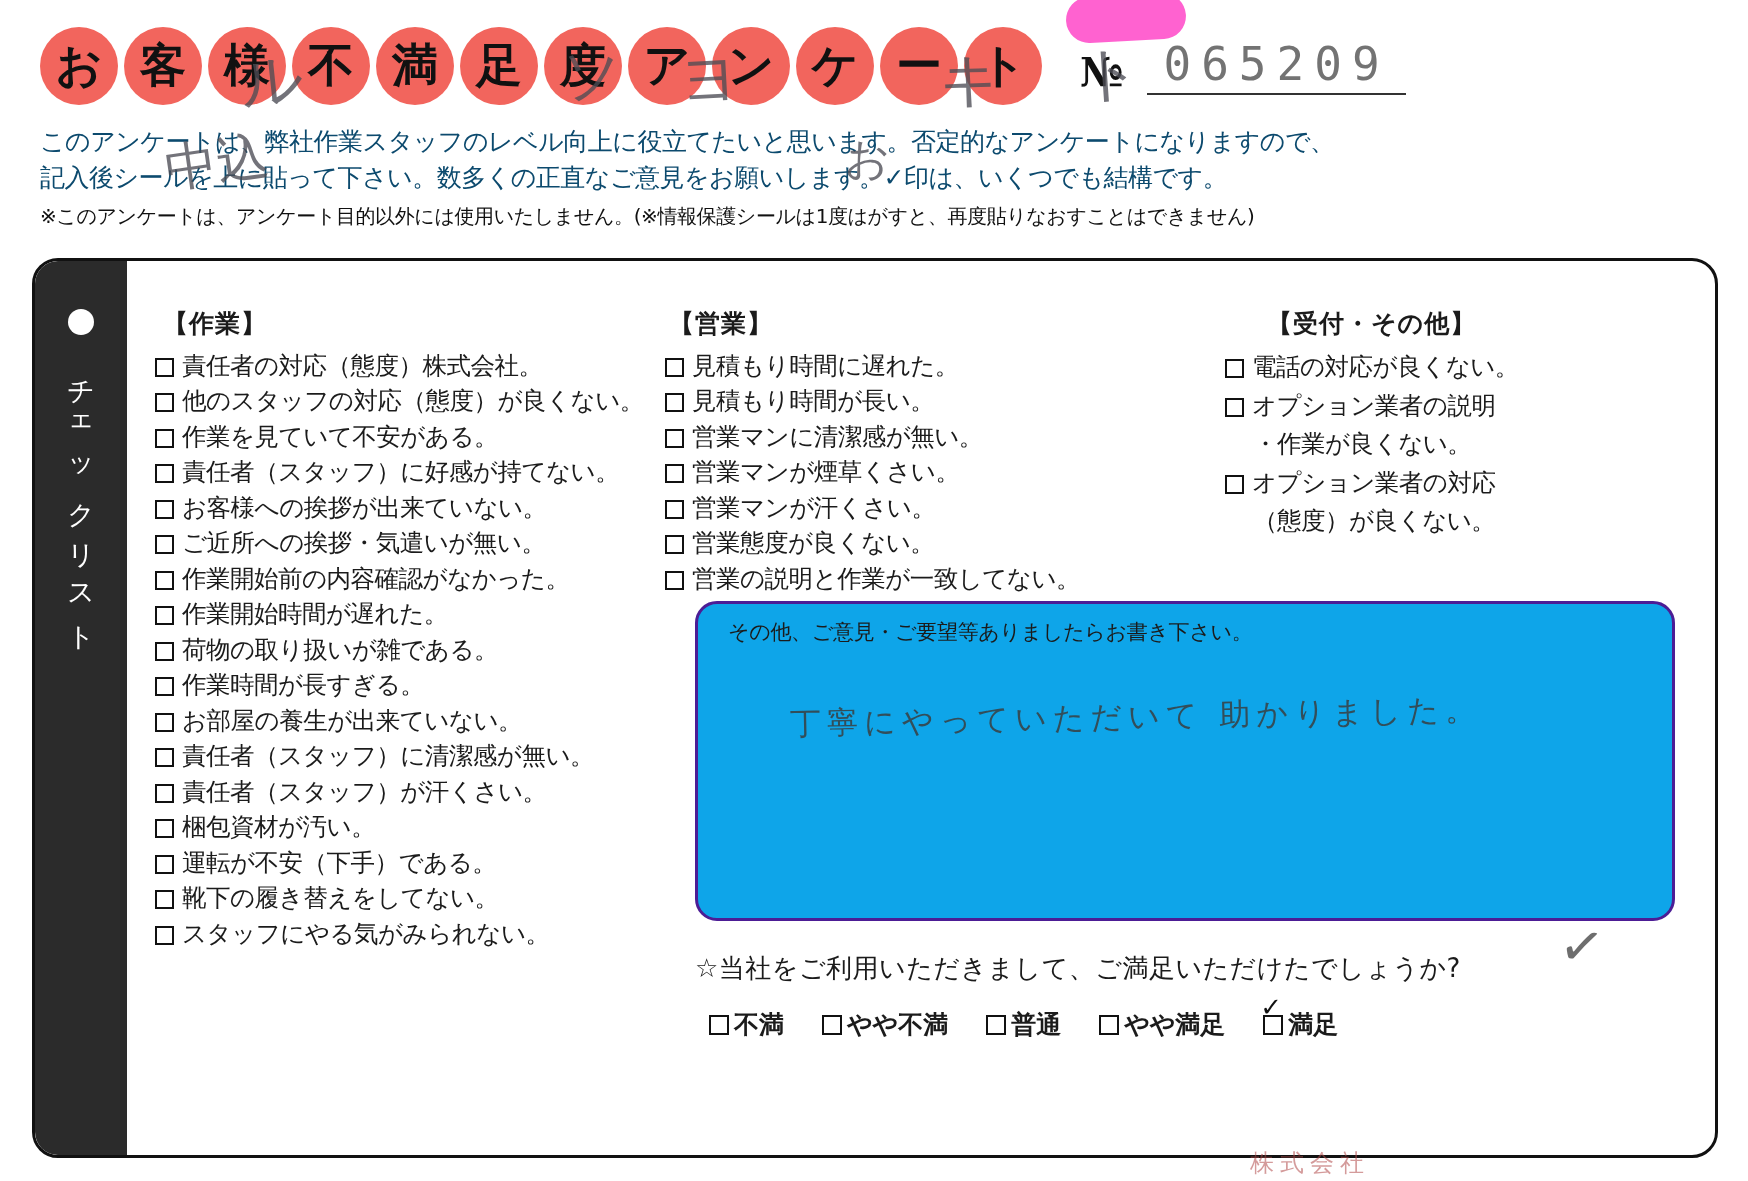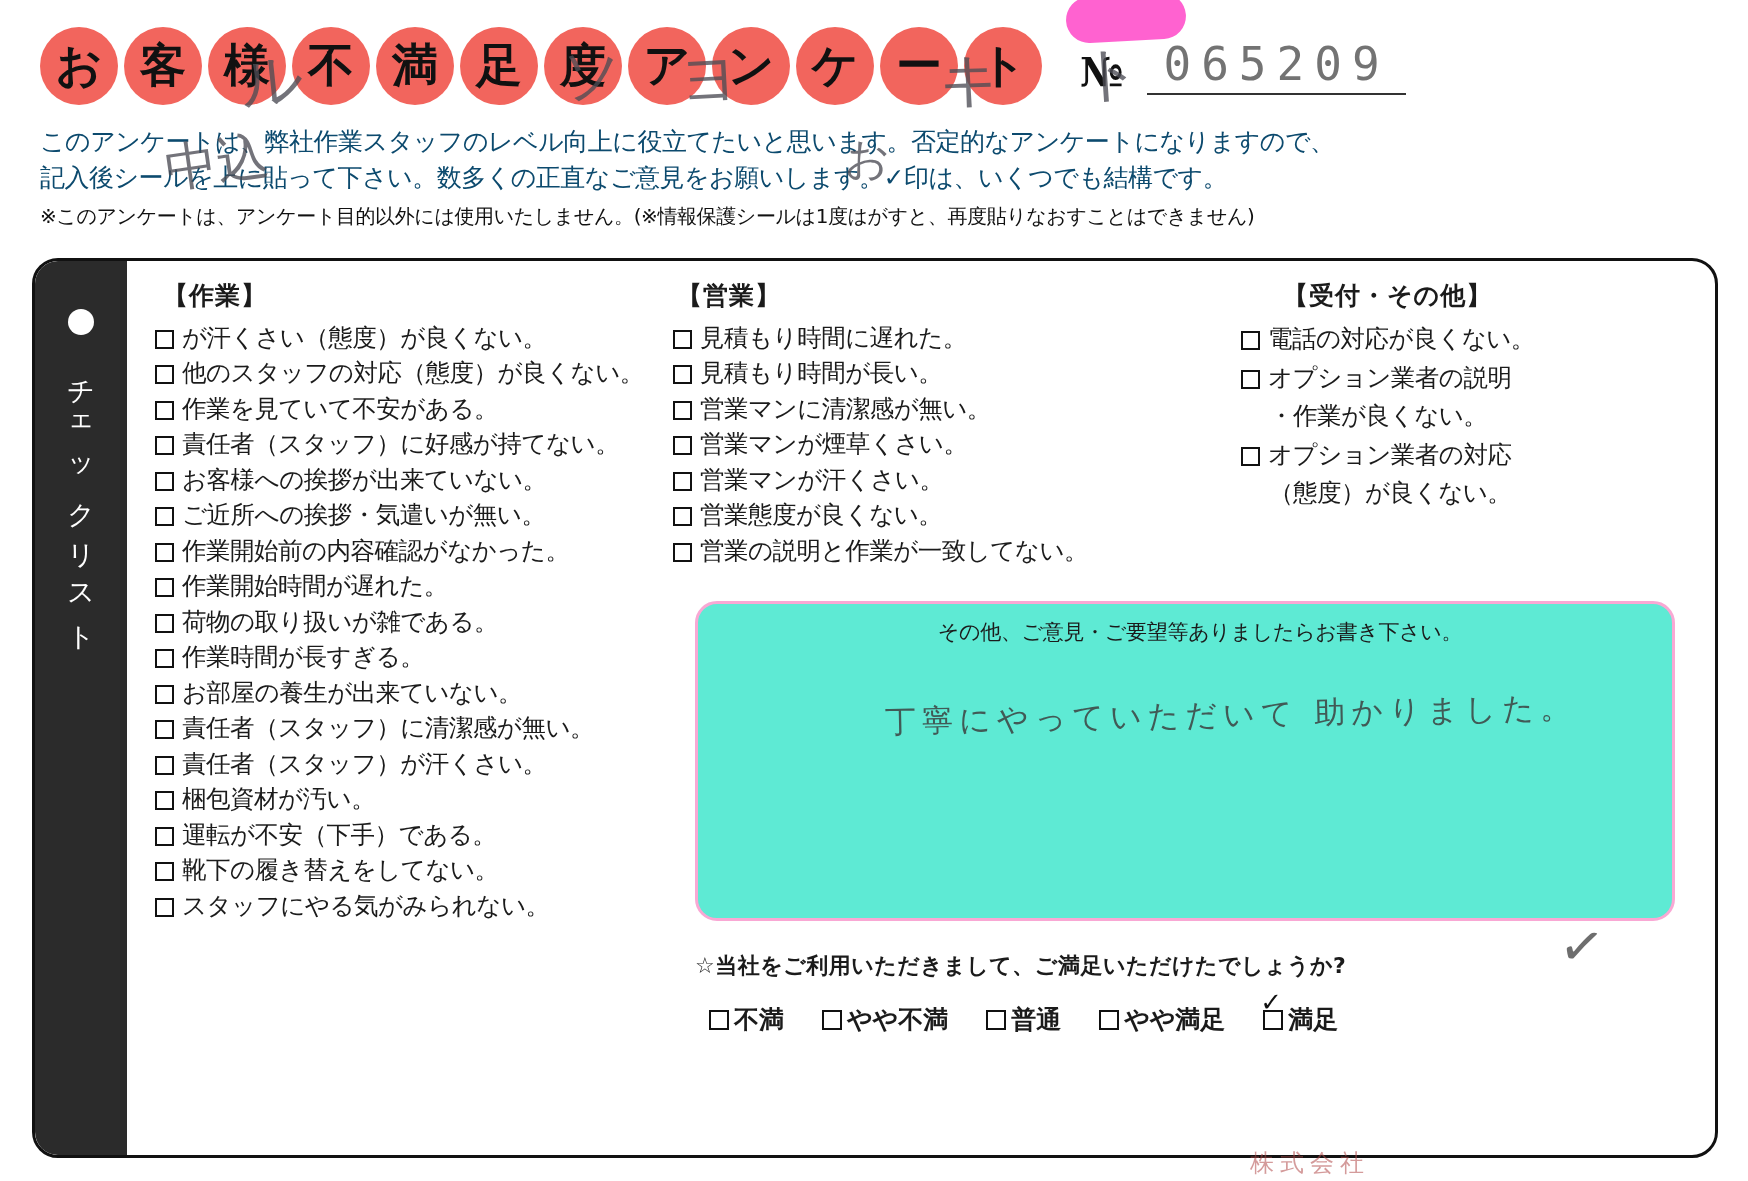--- a/index.html
+++ b/index.html
@@ -130,22 +130,23 @@
 
   .card-body {
     position: absolute;
     left: 92px; top: 0;
     right: 0; bottom: 0;
     padding: 14px 18px 10px 28px;
   }
 
   .cols {
     display: flex;
-    gap: 8px;
+    gap: 0;
     height: 100%;
+    margin-top: 28px;
   }
   .col-left { width: 510px; }
   .col-mid  { width: 560px; }
   .col-right{ width: 440px; }
 
   .grp-title {
     font-size: 25px;
     font-weight: bold;
     font-family: "DejaVu Sans", sans-serif;
     margin: 4px 0 8px 8px;
@@ -183,24 +184,23 @@
   }
 
   
   .col-right ul.checks li, .col-right .sub-line { padding-top: 7px; padding-bottom: 7px; }
 
   
   .comment-box {
     position: absolute;
     left: 660px; top: 340px;
     width: 980px; height: 320px;
-    border: 3px solid #f9a8d4;
+    border: 3px solid #4c1d95;
     border-radius: 22px;
-    background: #5eead4;
-    text-align: center;
+    background: #0ea5e9;
   }
   .comment-label {
     font-size: 21px;
     margin: 14px 0 0 30px;
     font-family: "DejaVu Sans", sans-serif;
     letter-spacing: -.3px;
   }
   .handwriting {
     font-family: "DejaVu Sans", sans-serif;
     font-size: 31px;
@@ -211,22 +211,22 @@
     opacity: .82;
   }
 
   
   .sat {
     position: absolute;
     left: 660px; top: 690px;
     width: 980px;
   }
   .sat-q {
-    font-size: 22px;
-    font-weight: bold;
+    font-size: 26px;
+    font-weight: normal;
     font-family: "DejaVu Sans", sans-serif;
     letter-spacing: .5px;
   }
   .sat-opts {
     display: flex;
     align-items: center;
     gap: 38px;
     margin-top: 22px;
     padding-left: 14px;
   }
@@ -339,21 +339,21 @@
   </div>
 
   <div class="card-body">
     <div class="cols">
 
       <div class="col-left">
         <div class="grp-title">【作業】</div>
         <ul class="checks">
           <li>
               <span class="box"></span>
-              <span>が汗くさい（態度）が良くない。</span>
+              <span>責任者の対応（態度）株式会社。</span>
             </li>
           <li>
               <span class="box"></span>
               <span>他のスタッフの対応（態度）が良くない。</span>
             </li>
           <li>
               <span class="box"></span>
               <span>作業を見ていて不安がある。</span>
             </li>
           <li>

